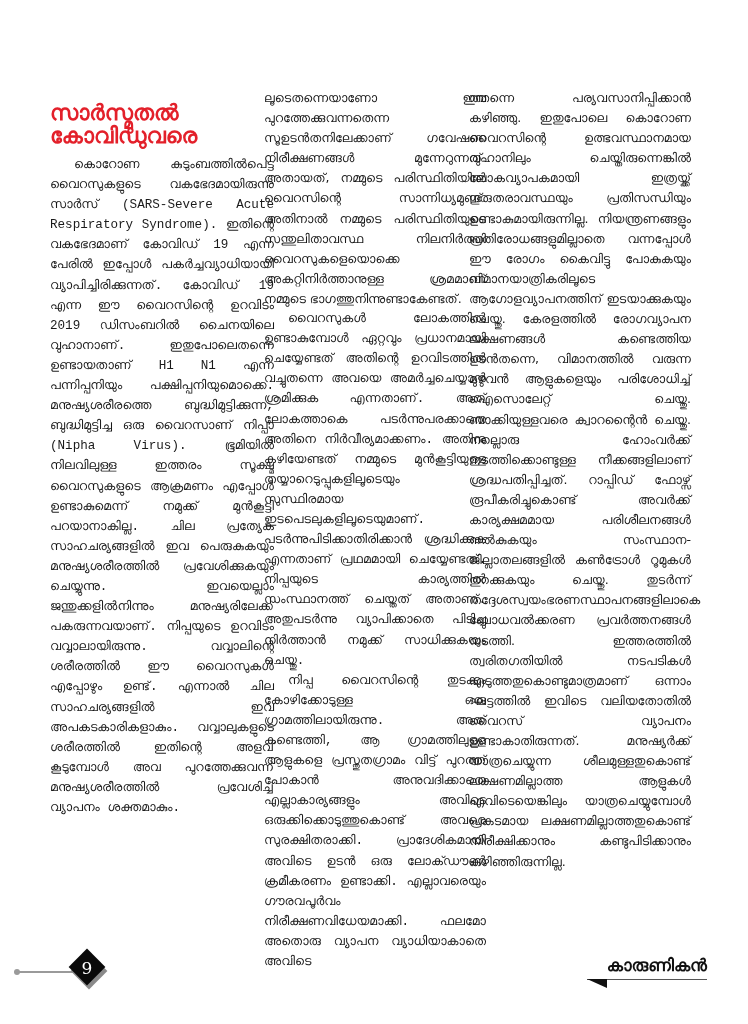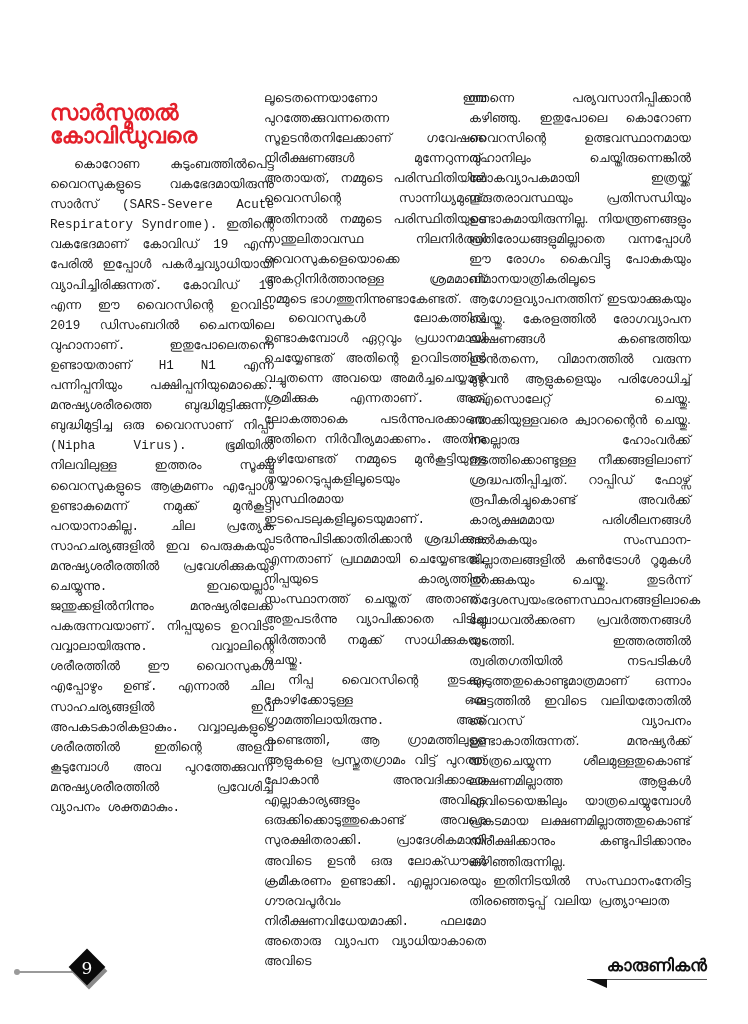--- a/index.html
+++ b/index.html
@@ -67,21 +67,20 @@
 </div>
 
 <div class="col col2">
   <p>ലൂടെതന്നെയാണോ ഇവ പുറത്തേക്കുവന്നതെന്ന സൂഉടൻതനിലേക്കാണ് ഗവേഷണ നിരീക്ഷണങ്ങൾ മുന്നേറുന്നത്. അതായത്, നമ്മുടെ പരിസ്ഥിതിയിൽ വൈറസിന്റെ സാന്നിധ്യമുണ്ട്. അതിനാൽ നമ്മുടെ പരിസ്ഥിതിയുടെ സന്തുലിതാവസ്ഥ നിലനിർത്തി വൈറസുകളെയൊക്കെ അകറ്റിനിർത്താനുള്ള ശ്രമമാണ് നമ്മുടെ ഭാഗത്തുനിന്നുണ്ടാകേണ്ടത്.</p>
   <p class="indent">വൈറസുകൾ ലോകത്തിൽ ഉണ്ടാകുമ്പോൾ ഏറ്റവും പ്രധാനമായി ചെയ്യേണ്ടത് അതിന്റെ ഉറവിടത്തിൽ വച്ചുതന്നെ അവയെ അമർച്ചചെയ്യാൻ ശ്രമിക്കുക എന്നതാണ്. അത് ലോകത്താകെ പടർന്നുപരക്കാതെ അതിനെ നിർവീര്യമാക്കണം. അതിനു കഴിയേണ്ടത് നമ്മുടെ മുൻകൂട്ടിയുള്ള തയ്യാറെടുപ്പുകളിലൂടെയും സുസ്ഥിരമായ ഇടപെടലുകളിലൂടെയുമാണ്. പടർന്നുപിടിക്കാതിരിക്കാൻ ശ്രദ്ധിക്കുക എന്നതാണ് പ്രഥമമായി ചെയ്യേണ്ടത്. നിപ്പയുടെ കാര്യത്തിൽ സംസ്ഥാനത്ത് ചെയ്തത് അതാണ്. അതുപടർന്നു വ്യാപിക്കാതെ പിടിച്ചു നിർത്താൻ നമുക്ക് സാധിക്കുകയും ചെയ്തു.</p>
   <p class="indent">നിപ്പ വൈറസിന്റെ തുടക്കം കോഴിക്കോടുള്ള ഒരു ഗ്രാമത്തിലായിരുന്നു. അത് കണ്ടെത്തി, ആ ഗ്രാമത്തിലുള്ള ആളുകളെ പ്രസ്തുതഗ്രാമം വിട്ട് പുറത്ത് പോകാൻ അനുവദിക്കാതെ എല്ലാകാര്യങ്ങളും അവിടെ ഒരുക്കിക്കൊടുത്തുകൊണ്ട് അവരെ സുരക്ഷിതരാക്കി. പ്രാദേശികമായി അവിടെ ഉടൻ ഒരു ലോക്ഡൗൺ ക്രമീകരണം ഉണ്ടാക്കി. എല്ലാവരെയും ഗൗരവപൂർവം നിരീക്ഷണവിധേയമാക്കി. ഫലമോ അതൊരു വ്യാപന വ്യാധിയാകാതെ അവിടെ</p>
 </div>
 
 <div class="col col3">
   <p>ത്തന്നെ പര്യവസാനിപ്പിക്കാൻ കഴിഞ്ഞു. ഇതുപോലെ കൊറോണ വൈറസിന്റെ ഉത്ഭവസ്ഥാനമായ വുഹാനിലും ചെയ്തിരുന്നെങ്കിൽ ലോകവ്യാപകമായി ഇത്രയ്ക്ക് ഗുരുതരാവസ്ഥയും പ്രതിസന്ധിയും ഉണ്ടാകുമായിരുന്നില്ല. നിയന്ത്രണങ്ങളും പ്രതിരോധങ്ങളുമില്ലാതെ വന്നപ്പോൾ ഈ രോഗം കൈവിട്ടു പോകുകയും വിമാനയാത്രികരിലൂടെ ആഗോളവ്യാപനത്തിന് ഇടയാക്കുകയും ചെയ്തു. കേരളത്തിൽ രോഗവ്യാപന ലക്ഷണങ്ങൾ കണ്ടെത്തിയ ഉടൻതന്നെ, വിമാനത്തിൽ വരുന്ന മുഴുവൻ ആളുകളെയും പരിശോധിച്ച് ഐസൊലേറ്റ് ചെയ്തു. ബാക്കിയുള്ളവരെ ക്വാറന്റൈൻ ചെയ്തു. നല്ലൊരു ഹോംവർക്ക് നടത്തിക്കൊണ്ടുള്ള നീക്കങ്ങളിലാണ് ശ്രദ്ധപതിപ്പിച്ചത്. റാപ്പിഡ് ഫോഴ്സ് രൂപീകരിച്ചുകൊണ്ട് അവർക്ക് കാര്യക്ഷമമായ പരിശീലനങ്ങൾ നൽകുകയും സംസ്ഥാന- ജില്ലാതലങ്ങളിൽ കൺട്രോൾ റൂമുകൾ തുറക്കുകയും ചെയ്തു. തുടർന്ന് തദ്ദേശസ്വയംഭരണസ്ഥാപനങ്ങളിലാകെ ബോധവൽക്കരണ പ്രവർത്തനങ്ങൾ നടത്തി. ഇത്തരത്തിൽ ത്വരിതഗതിയിൽ നടപടികൾ എടുത്തതുകൊണ്ടുമാത്രമാണ് ഒന്നാം ഘട്ടത്തിൽ ഇവിടെ വലിയതോതിൽ വൈറസ് വ്യാപനം ഉണ്ടാകാതിരുന്നത്. മനുഷ്യർക്ക് യാത്രചെയ്യുന്ന ശീലമുള്ളതുകൊണ്ട് ലക്ഷണമില്ലാത്ത ആളുകൾ എവിടെയെങ്കിലും യാത്രചെയ്യുമ്പോൾ പ്രകടമായ ലക്ഷണമില്ലാത്തതുകൊണ്ട് നിരീക്ഷിക്കാനും കണ്ടുപിടിക്കാനും കഴിഞ്ഞിരുന്നില്ല.</p>
-  <p class="indent">ഇതിനിടയിൽ സംസ്ഥാനംനേരിട്ട തിരഞ്ഞെടുപ്പ് വലിയ പ്രത്യാഘാത</p>
 </div>
 
 <div class="pager">
   <div class="dot"></div>
   <div class="line"></div>
   <div class="diamond-shadow"></div>
   <div class="diamond"></div>
   <div class="num">9</div>
 </div>
 

